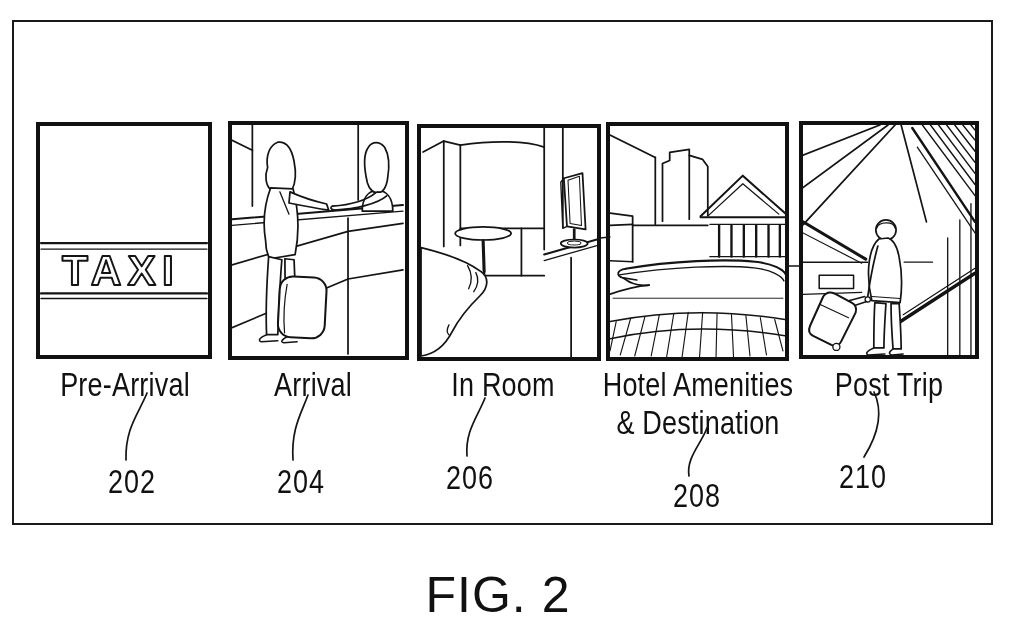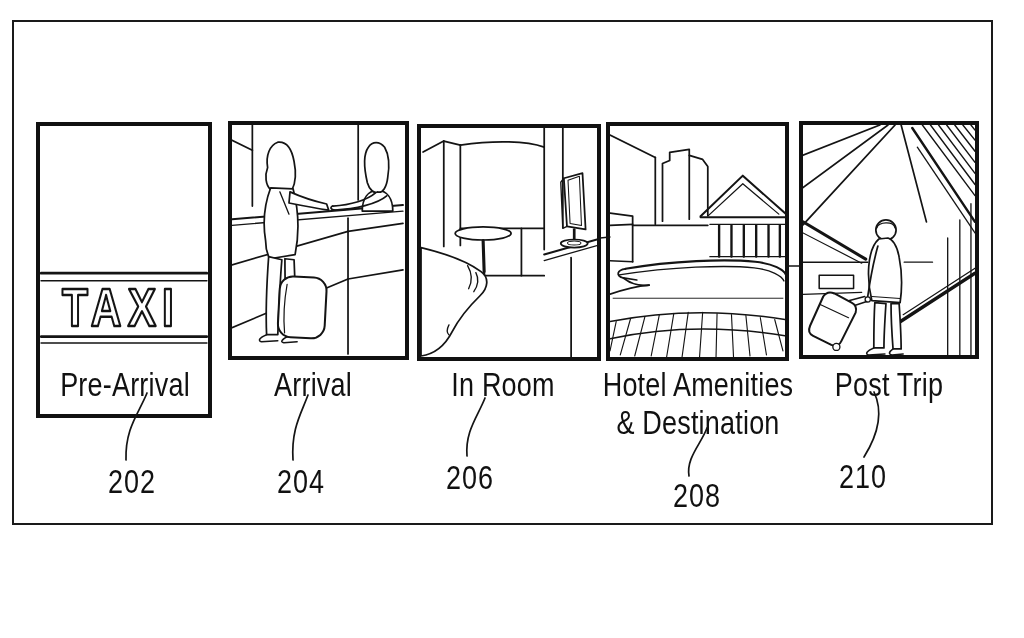--- a/index.html
+++ b/index.html
@@ -1,21 +1,21 @@
 <!DOCTYPE html>
 <html><head>
 <meta charset="utf-8">
 <style>
   html,body{margin:0;padding:0;background:#fff;width:1024px;height:638px;overflow:hidden;}
   .stage{position:relative;width:1024px;height:638px;background:#fff;
          font-family:"Liberation Sans",sans-serif;color:#111;}
   .frame{position:absolute;left:12px;top:20px;width:981px;height:505px;
          border:2.5px solid #1a1a1a;box-sizing:border-box;background:#fff;}
   .panel{position:absolute;border:4.5px solid #111;box-sizing:border-box;background:#fff;}
-  .p1{left:36px;top:122px;width:176px;height:296px;}
+  .p1{left:36px;top:122px;width:176px;height:237px;}
   .p2{left:228px;top:121px;width:181px;height:239px;}
   .p3{left:417px;top:124px;width:184px;height:237px;}
   .p4{left:606px;top:122px;width:183px;height:239px;}
   .p5{left:799px;top:121px;width:180px;height:238px;}
   .art{position:absolute;inset:0;width:100%;height:100%;
        fill:none;stroke:#141414;stroke-width:1.7;stroke-linecap:round;stroke-linejoin:round;}
   .f{fill:#ffffff;}
   .plabel{position:absolute;font-size:27px;white-space:nowrap;
           transform:translateX(-50%) scaleY(1.2);transform-origin:top center;letter-spacing:0.2px;}
   .plabel.wrap{white-space:normal;width:200px;text-align:center;line-height:1.18;}
@@ -185,14 +185,15 @@
   <svg class="leaders" viewBox="0 0 1024 638">
     <path d="M147,393 C139,413 125,428 126,460"></path>
     <path d="M308,395 C301,414 291,429 293,460"></path>
     <path d="M485,398 C478,416 465,431 467,456"></path>
     <path d="M707,428 C701,444 686,458 689,476"></path>
     <path d="M874,392 C883,411 879,433 864,457"></path>
     <path d="M600,238 L610,237" stroke-width="1.3"></path>
     <path d="M787,266 L801,266" stroke-width="1.3"></path>
   </svg>
 
+  <div class="figcap">FIG. 2</div>
 
 </div>
 
 </body></html>

